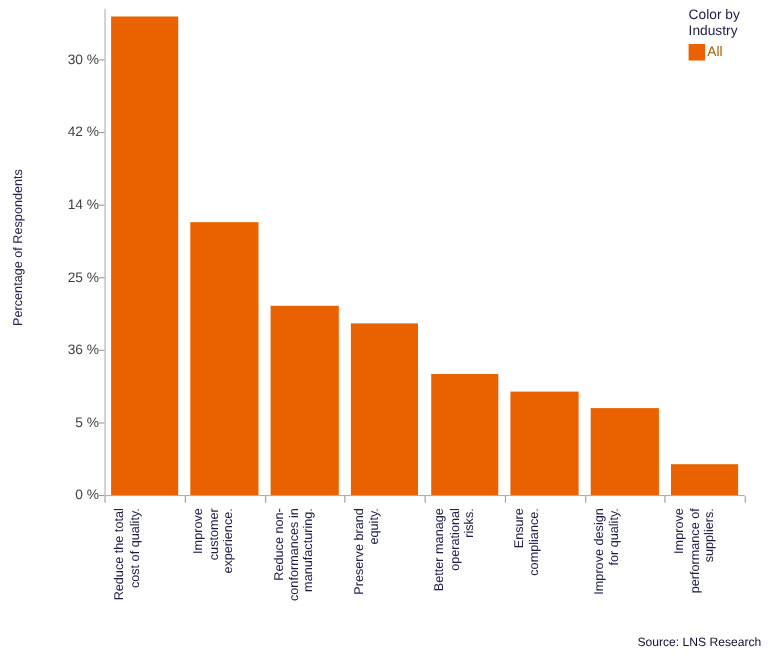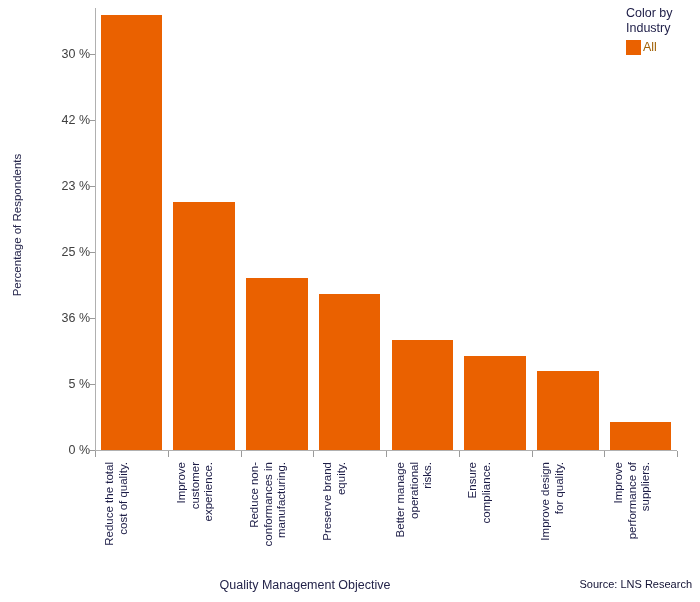--- a/index.html
+++ b/index.html
@@ -182,21 +182,21 @@
 
   <div class="y-ticks-col" id="y-ticks">
       <div class="y-tick-label" style="top: 444px;">0 %</div>
       <div class="y-tick-mark" style="top: 450px; left: 62px;"></div>
       <div class="y-tick-label" style="top: 378.03px;">5 %</div>
       <div class="y-tick-mark" style="top: 384.03px; left: 62px;"></div>
       <div class="y-tick-label" style="top: 312.06px;">36 %</div>
       <div class="y-tick-mark" style="top: 318.06px; left: 62px;"></div>
       <div class="y-tick-label" style="top: 246.09px;">25 %</div>
       <div class="y-tick-mark" style="top: 252.09px; left: 62px;"></div>
-      <div class="y-tick-label" style="top: 180.119px;">23 %</div>
+      <div class="y-tick-label" style="top: 180.119px;">14 %</div>
       <div class="y-tick-mark" style="top: 186.119px; left: 62px;"></div>
       <div class="y-tick-label" style="top: 114.149px;">42 %</div>
       <div class="y-tick-mark" style="top: 120.149px; left: 62px;"></div>
       <div class="y-tick-label" style="top: 48.1791px;">30 %</div>
       <div class="y-tick-mark" style="top: 54.1791px; left: 62px;"></div>
     </div>
 
   <div class="axis-line-v"></div>
   <div class="axis-line-h"></div>
 
@@ -252,21 +252,20 @@
       </div>
       <div class="x-tick-mark" style="left: 604.25px;"></div>
       <div class="x-cat-wrap" style="left: 611.888px; width: 61.4737px;">
         <div class="x-cat-label" style="width: 108px; transform: rotate(-90deg) translate(-108px, 0px);">Improve
 performance of
 suppliers.</div>
       </div>
       <div class="x-tick-mark" style="left: 677px;"></div>
     </div>
 
-  <div class="x-axis-title">Quality Management Objective</div>
 
   <div class="source-note">Source: LNS Research</div>
 
   <div class="legend">
     <div class="legend-title">Color by
 Industry</div>
     <div class="legend-row">
       <span class="legend-swatch"></span>
       <span class="legend-label">All</span>
     </div>

